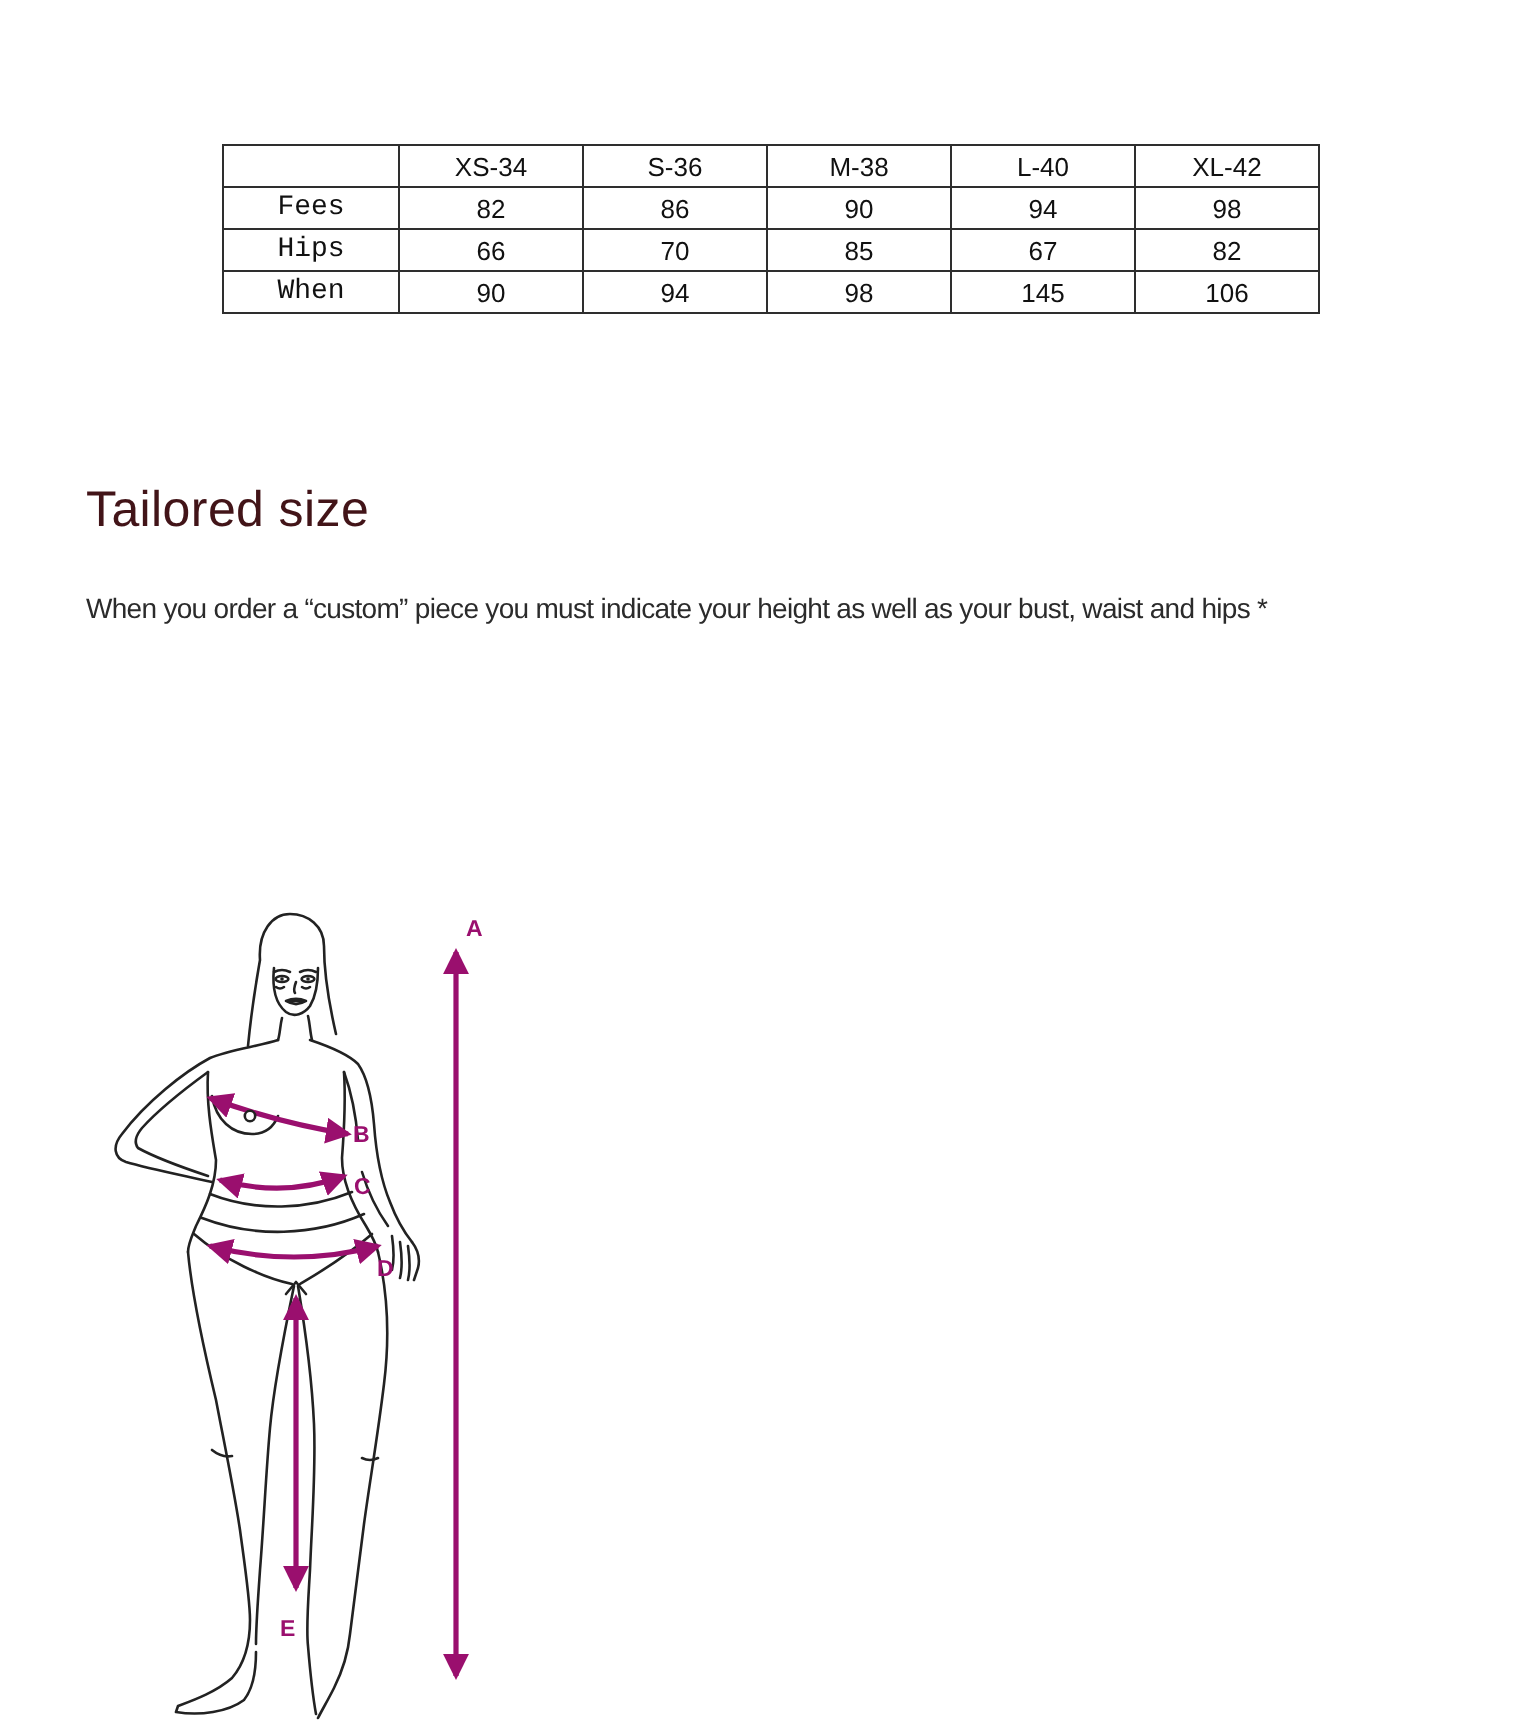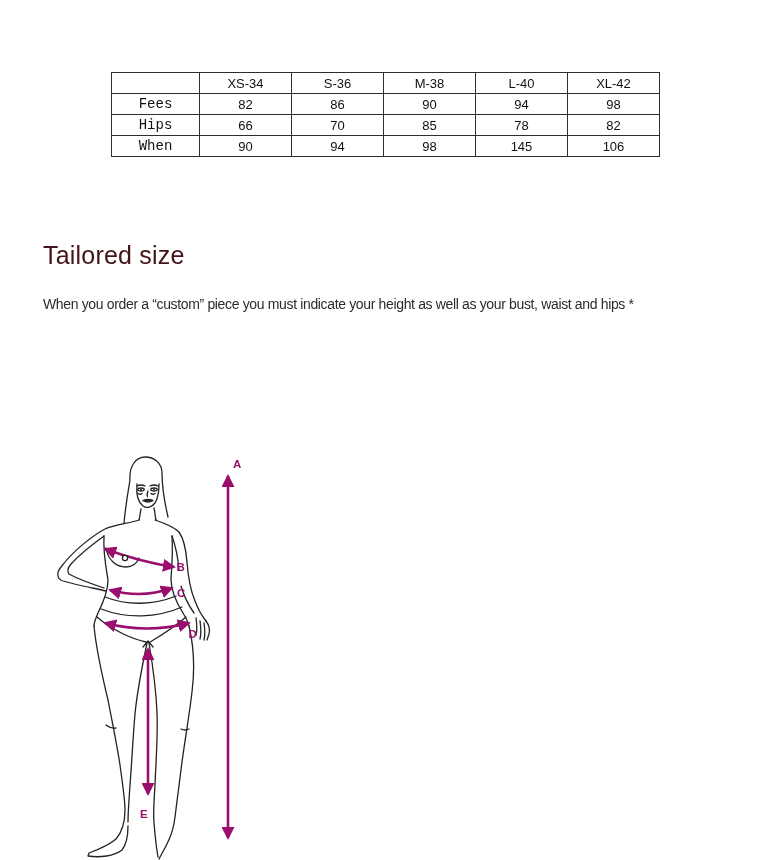--- a/index.html
+++ b/index.html
@@ -103,21 +103,21 @@
         <td>86</td>
         <td>90</td>
         <td>94</td>
         <td>98</td>
       </tr>
       <tr>
         <td class="row-label">Hips</td>
         <td>66</td>
         <td>70</td>
         <td>85</td>
-        <td>78</td>
+        <td>67</td>
         <td>82</td>
       </tr>
       <tr>
         <td class="row-label">When</td>
         <td>90</td>
         <td>94</td>
         <td>98</td>
         <td>145</td>
         <td>106</td>
       </tr>

